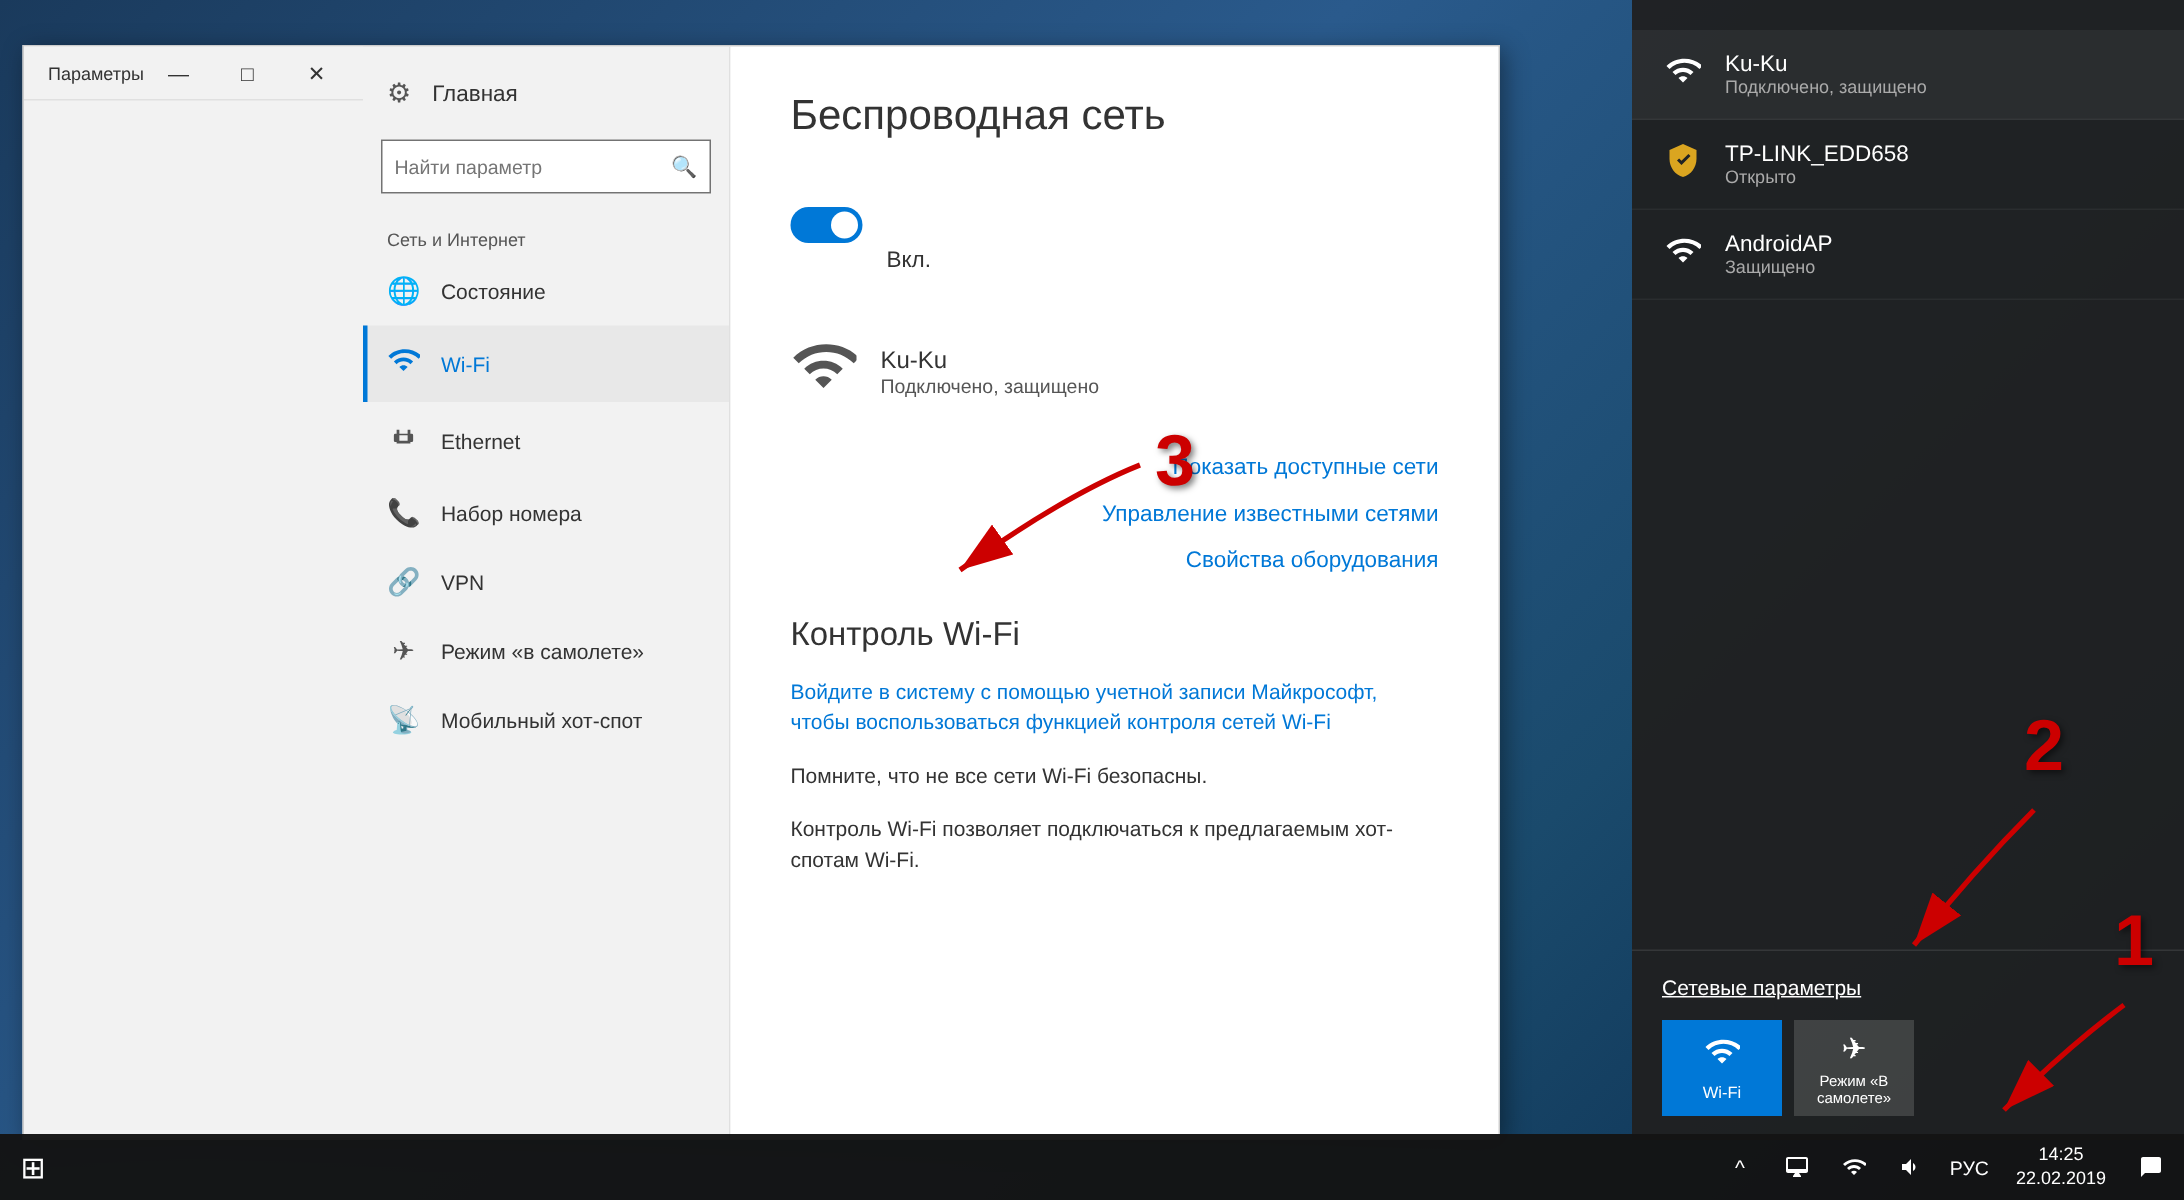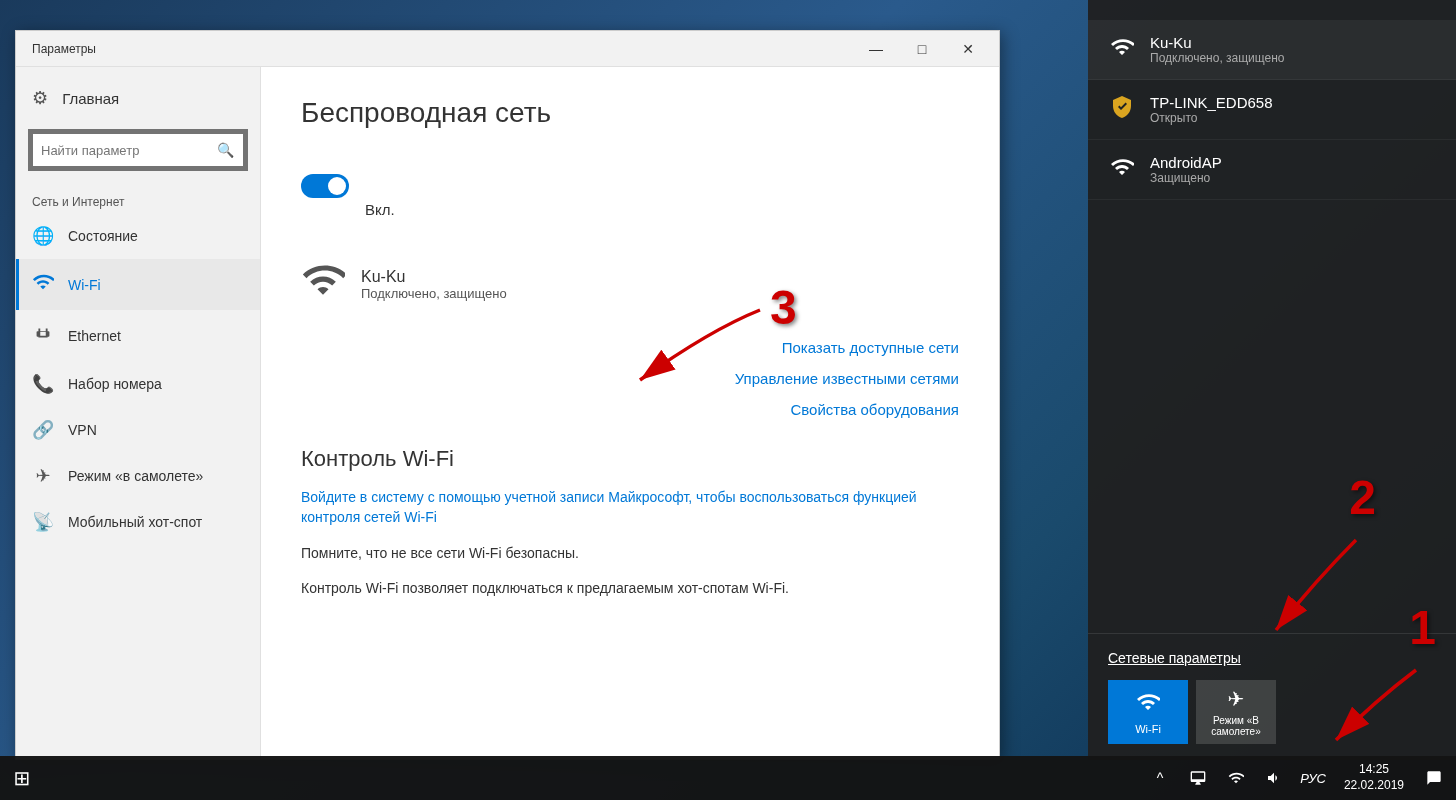--- a/index.html
+++ b/index.html
@@ -24,21 +24,21 @@
     .settings-window {
       position: absolute;
       top: 30px;
       left: 15px;
       width: 985px;
       height: 730px;
       background: #f2f2f2;
       border: 1px solid #ccc;
       box-shadow: 3px 3px 15px rgba(0,0,0,0.4);
       display: flex;
-      flex-direction: column;
+      flex-direction: row;
     }
 
     .title-bar {
       background: #f2f2f2;
       height: 36px;
       display: flex;
       align-items: center;
       justify-content: space-between;
       padding: 0 8px 0 16px;
       border-bottom: 1px solid #e0e0e0;
@@ -95,21 +95,21 @@
     .sidebar-home .icon {
       font-size: 18px;
       color: #555;
     }
 
     .search-box {
       margin: 8px 12px 16px 12px;
       display: flex;
       align-items: center;
       background: white;
-      border: 5px solid #737373;
+      border: 1px solid #737373;
       height: 36px;
       padding: 16px 8px;
       justify-content: center;
     }
 
     .search-box input {
       border: none;
       outline: none;
       font-size: 13px;
       color: #999;
@@ -404,21 +404,20 @@
       color: white;
       font-size: 14px;
       cursor: pointer;
     }
 
     .taskbar-lang {
       color: white;
       font-size: 13px;
       padding: 0 6px;
       cursor: pointer;
-      font-style: italic;
     }
 
     .taskbar-clock {
       color: white;
       font-size: 12px;
       text-align: center;
       padding: 0 10px;
       cursor: pointer;
       line-height: 1.3;
     }

